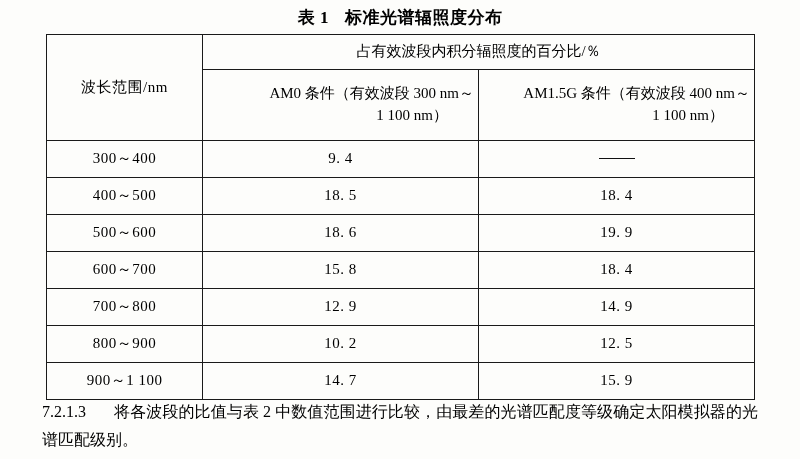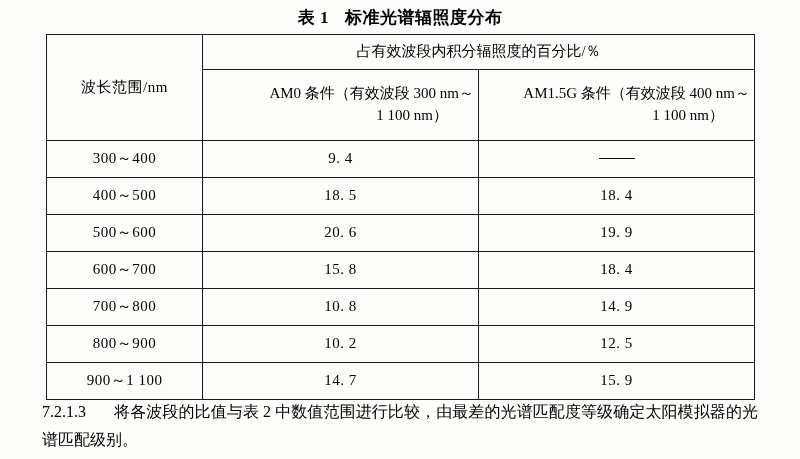--- a/index.html
+++ b/index.html
@@ -139,31 +139,31 @@
         <td class="data">9. 4</td>
         <td class="data"><span class="dash"></span></td>
       </tr>
       <tr>
         <td class="data">400～500</td>
         <td class="data">18. 5</td>
         <td class="data">18. 4</td>
       </tr>
       <tr>
         <td class="data">500～600</td>
-        <td class="data">20. 6</td>
+        <td class="data">18. 6</td>
         <td class="data">19. 9</td>
       </tr>
       <tr>
         <td class="data">600～700</td>
         <td class="data">15. 8</td>
         <td class="data">18. 4</td>
       </tr>
       <tr>
         <td class="data">700～800</td>
-        <td class="data">10. 8</td>
+        <td class="data">12. 9</td>
         <td class="data">14. 9</td>
       </tr>
       <tr>
         <td class="data">800～900</td>
         <td class="data">10. 2</td>
         <td class="data">12. 5</td>
       </tr>
       <tr>
         <td class="data">900～1 100</td>
         <td class="data">14. 7</td>

